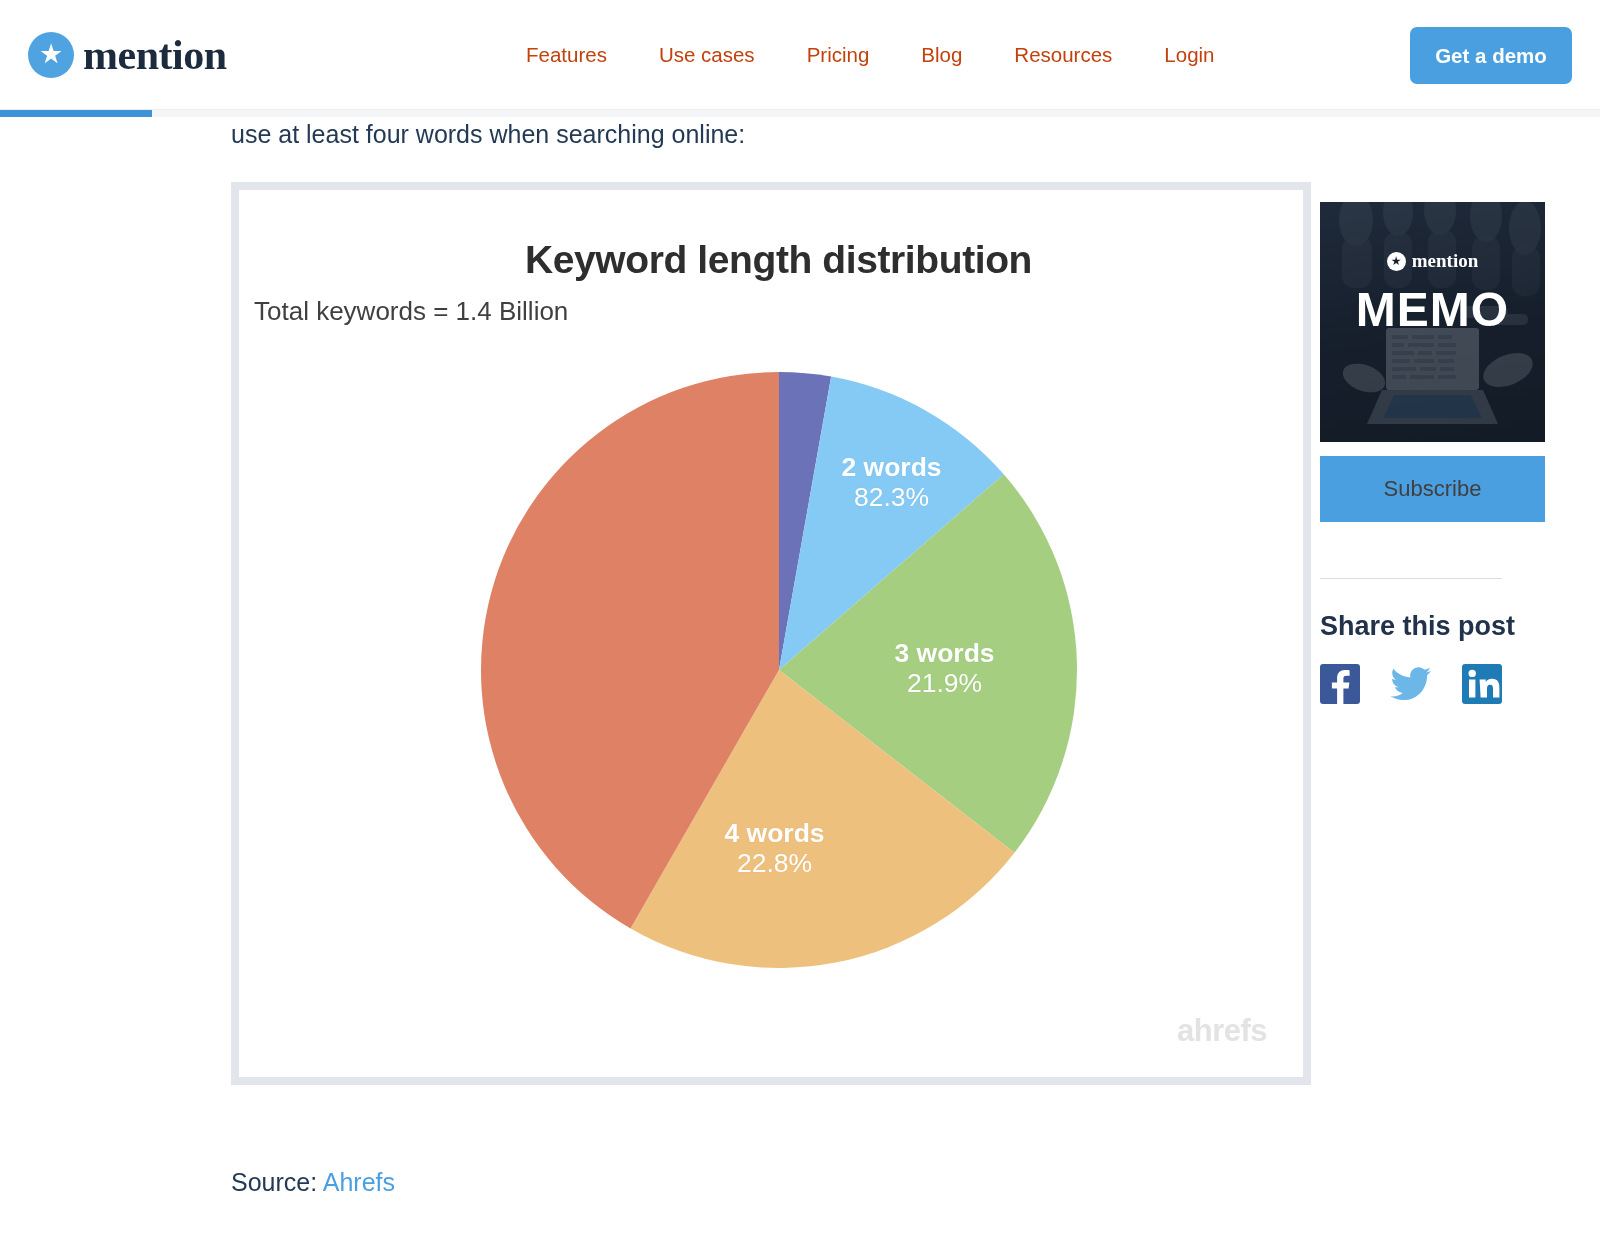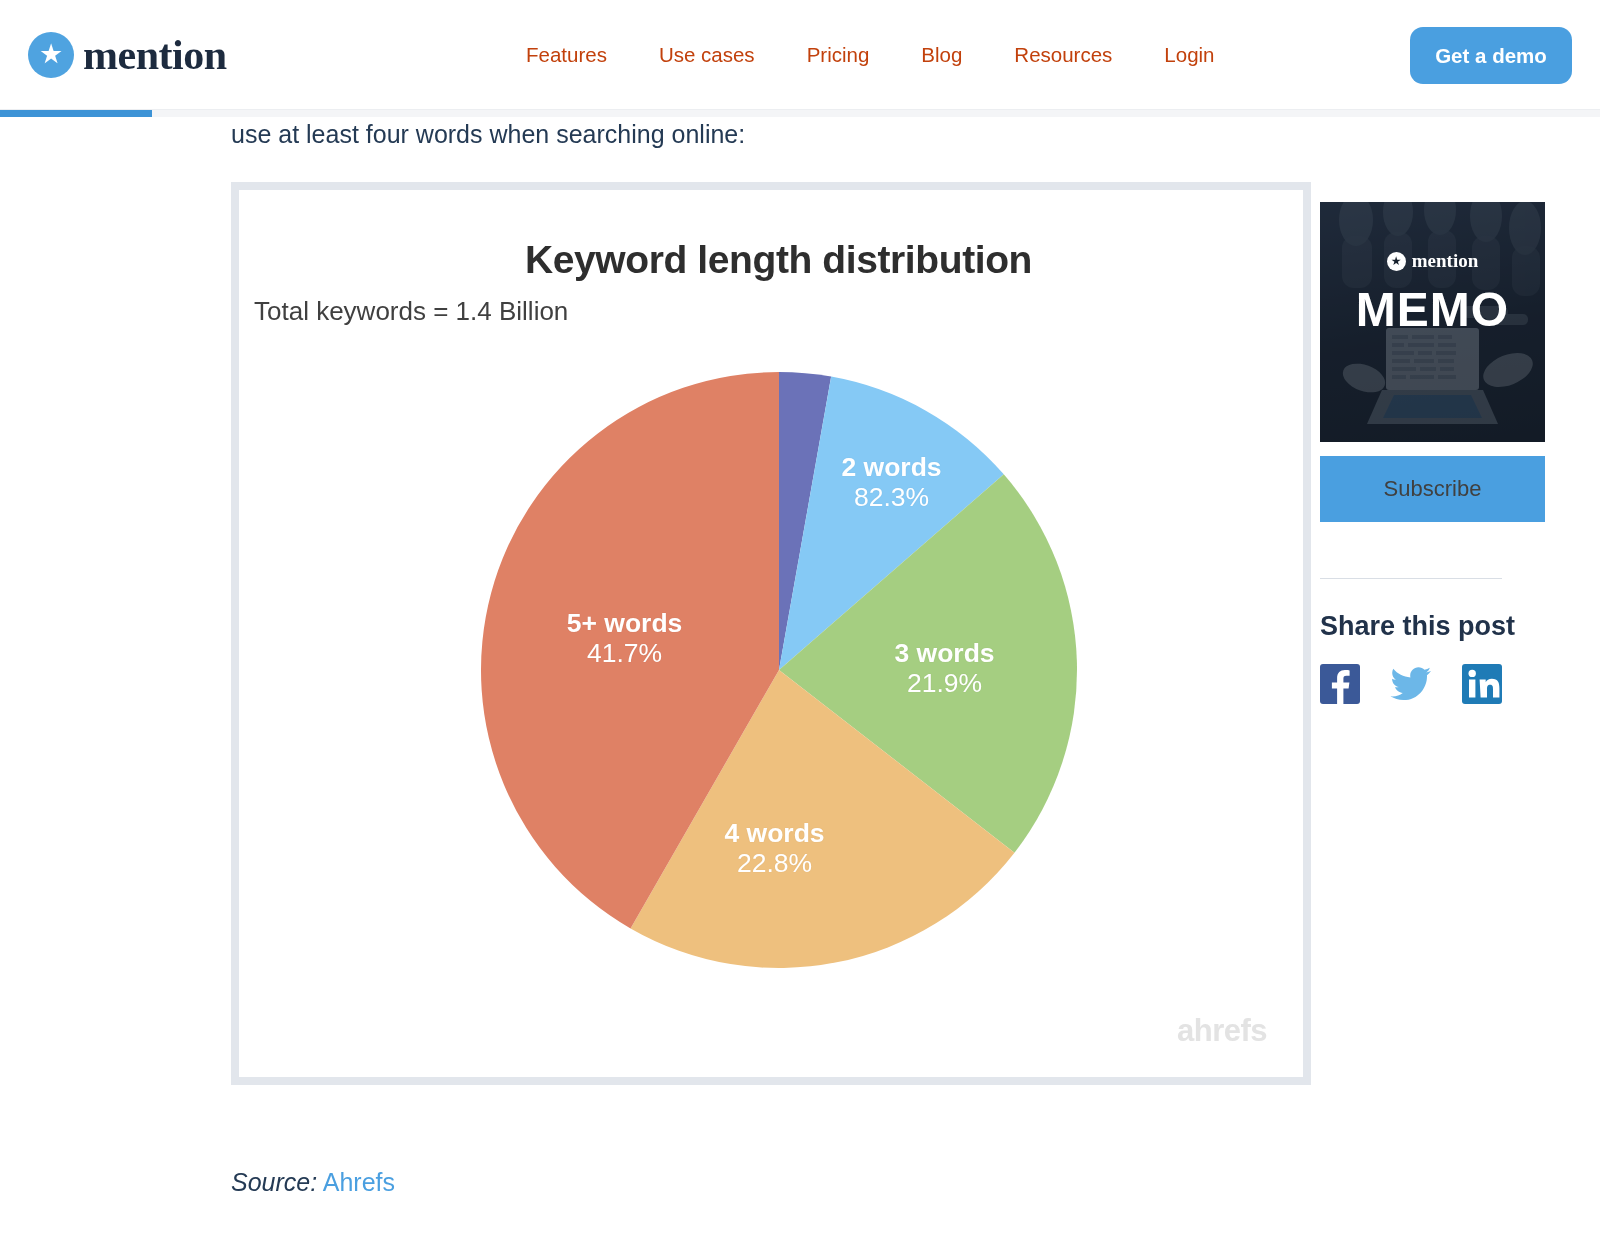--- a/index.html
+++ b/index.html
@@ -39,21 +39,21 @@
     position: absolute; left: 500px; top: 0; height: 110px;
     display: flex; align-items: center; gap: 0;
   }
   .nav-link {
     font-size: 20.5px; color: #c2410c; font-weight: 400;
     text-decoration: none; white-space: nowrap; cursor: pointer;
     padding: 0 26px;
   }
   .cta-demo {
     position: absolute; right: 28px; top: 27px;
-    width: 162px; height: 57px; border-radius: 13px;
+    width: 162px; height: 57px; border-radius: 7px;
     background: #4a9fe0; color: #ffffff;
     font-size: 20.5px; font-weight: 700;
     display: flex; align-items: center; justify-content: center;
     border: none; cursor: pointer;
     font-family: "Liberation Sans", sans-serif;
   }
   .progress-track {
     position: absolute; top: 110px; left: 0;
     width: 1600px; height: 7px; background: #f4f5f7;
   }
@@ -114,21 +114,21 @@
   .watermark {
     position: absolute; right: 36px; bottom: 28px;
     font-size: 31px; font-weight: 700; color: #e3e3e3;
     letter-spacing: -0.5px;
   }
 
   .source-line {
     position: absolute; left: 231px; top: 1058px;
     font-size: 25px; color: #243a54;
   }
-  .source-label { font-style: italic; }
+  .source-label { }
   .source-link { color: #4a9fe0; text-decoration: none; cursor: pointer; }
 
   
   .sidebar {
     position: absolute; left: 1320px; top: 202px;
     width: 225px;
   }
   .promo-card {
     position: relative; width: 225px; height: 240px;
     background: linear-gradient(170deg, #2b3a4e 0%, #16202c 55%, #101821 100%);
@@ -228,24 +228,20 @@
             <span class="lbl">2 words</span>
             <span class="val">82.3%</span>
           </div>
           <div class="slice-label lab-3">
             <span class="lbl">3 words</span>
             <span class="val">21.9%</span>
           </div>
           <div class="slice-label lab-4">
             <span class="lbl">4 words</span>
             <span class="val">22.8%</span>
-          </div>
-          <div class="slice-label lab-5">
-            <span class="lbl">5+ words</span>
-            <span class="val">41.7%</span>
           </div>
         </div>
 
         <div class="watermark">ahrefs</div>
       </div>
     </figure>
 
     <p class="source-line">
       <span class="source-label">Source:</span>
       <a class="source-link">Ahrefs</a>

